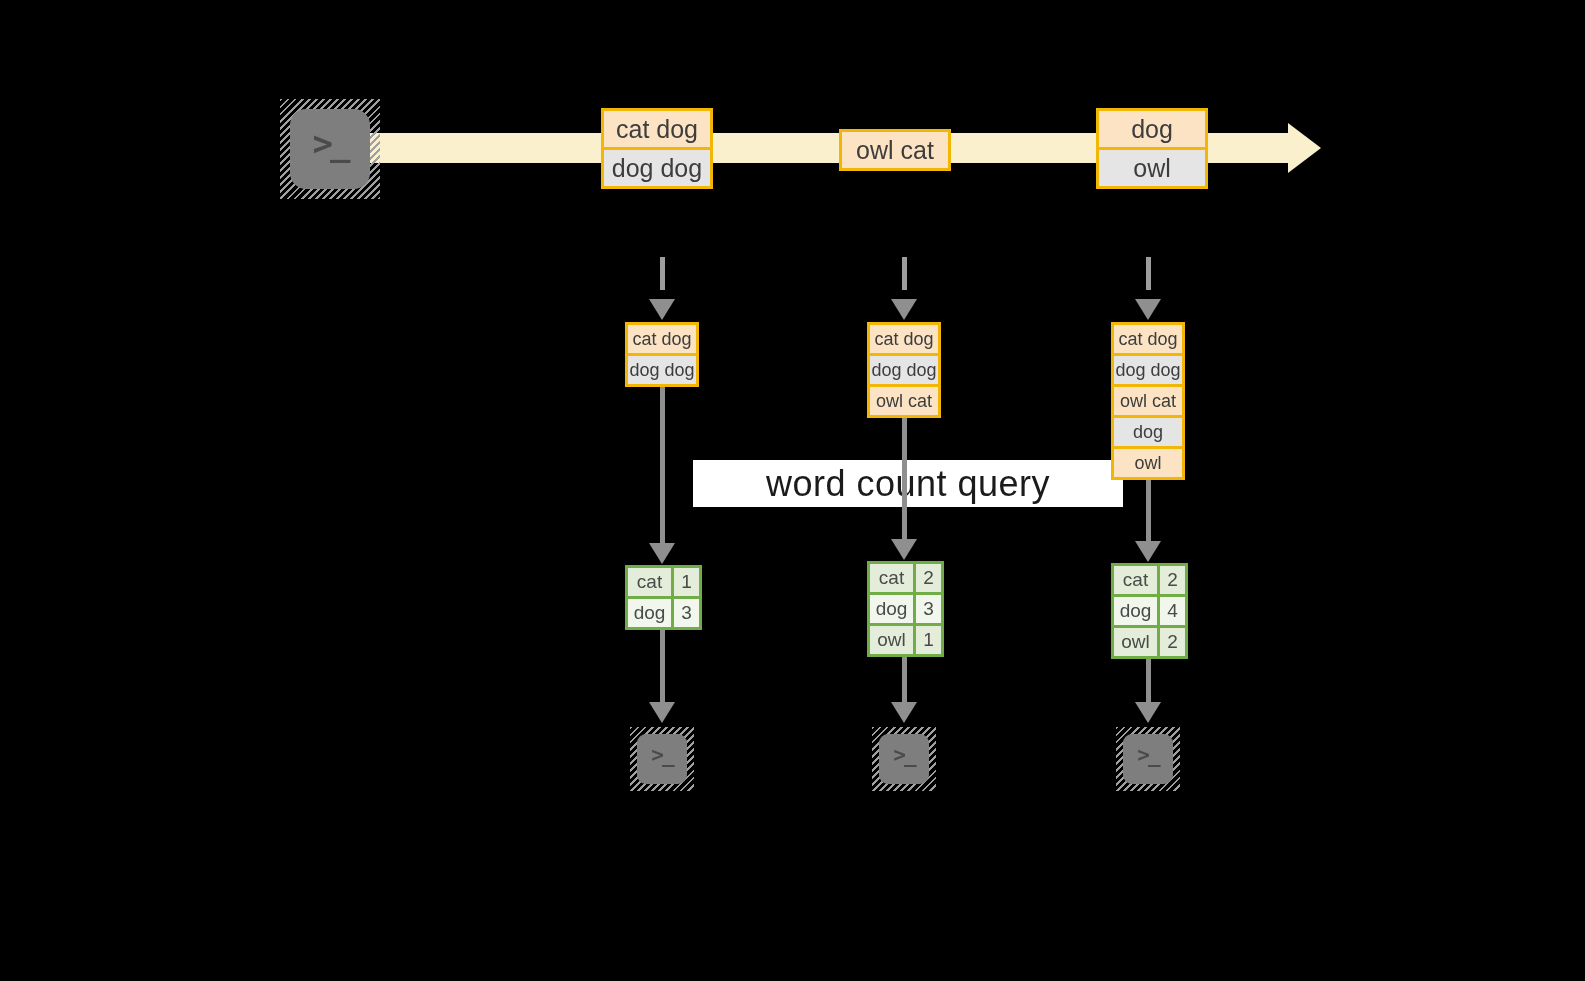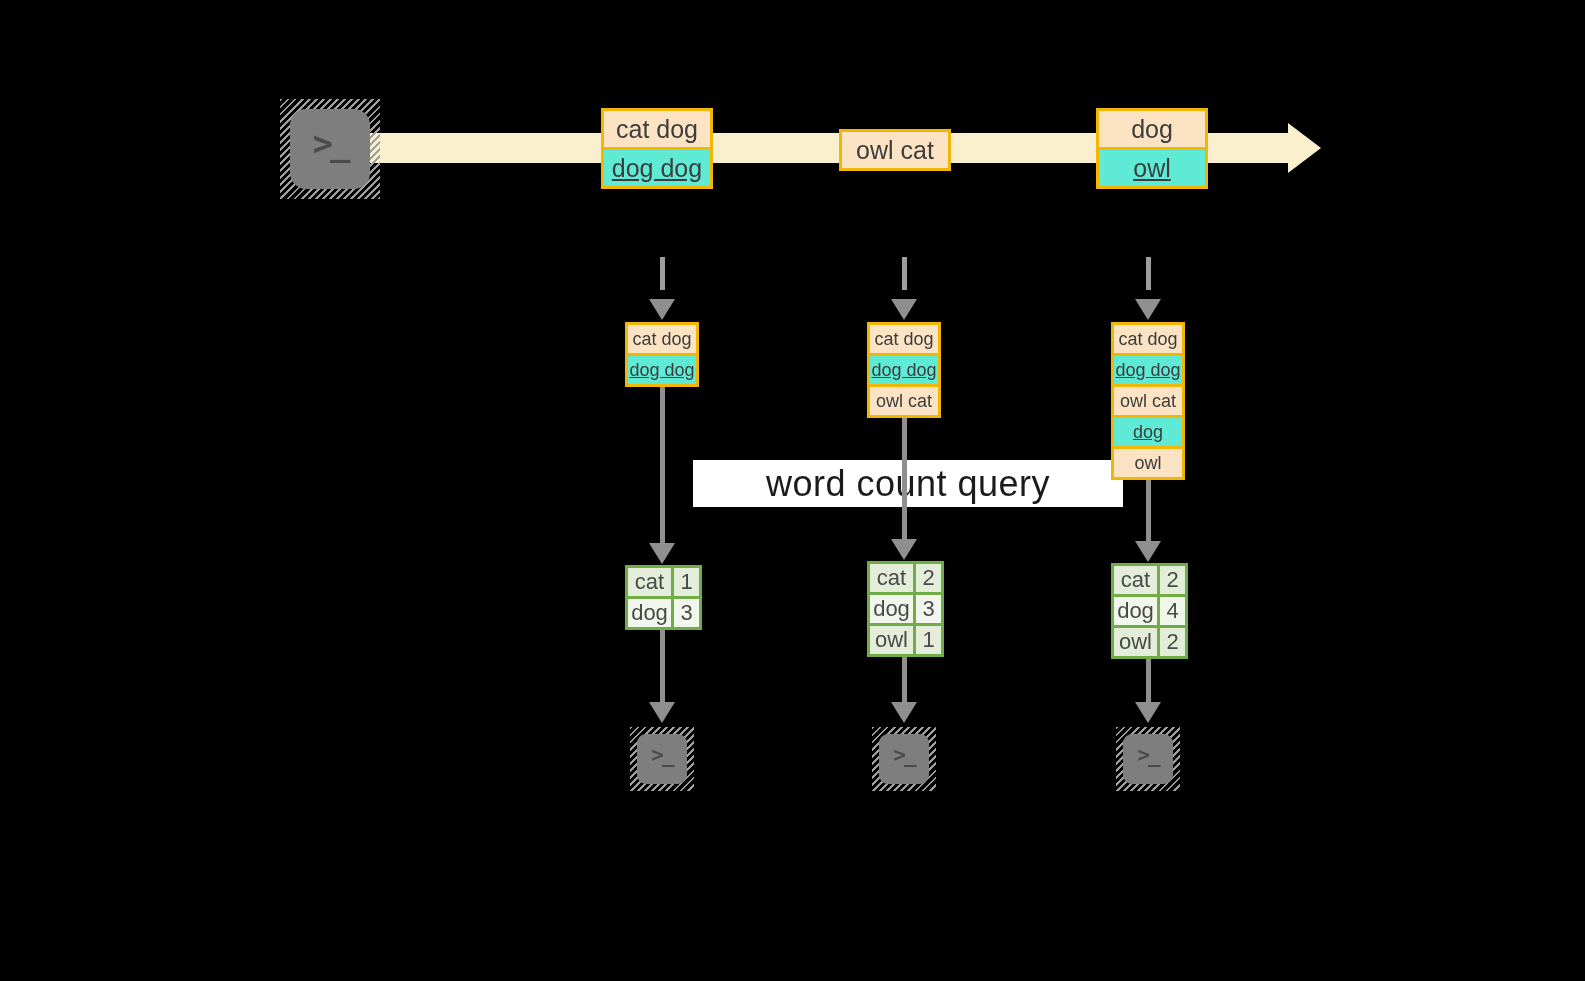--- a/index.html
+++ b/index.html
@@ -24,25 +24,25 @@
   
   .obox{position:absolute;box-sizing:border-box;border:3px solid #f2b705;z-index:3;}
   .obox .row{height:36px;display:flex;align-items:center;justify-content:center;
              font-size:25px;color:#3d3d3d;}
   .obox .row + .row{border-top:3px solid #f2b705;}
   .stack{position:absolute;box-sizing:border-box;border:3px solid #f2b705;width:74px;z-index:4;}
   .stack .row{height:28px;display:flex;align-items:center;justify-content:center;
               font-size:18px;color:#3d3d3d;}
   .stack .row + .row{border-top:3px solid #f2b705;}
   .fill-a{background:#fbe3c4;}
-  .fill-b{background:#5eead4;text-decoration:underline;}
+  .fill-b{background:#e5e5e5;}
 
   
   .gtable{position:absolute;box-sizing:border-box;border:3px solid #70ad47;width:77px;z-index:4;}
-  .gtable .grow{height:28px;display:flex;font-size:22px;color:#4a4a4a;}
+  .gtable .grow{height:28px;display:flex;font-size:19px;color:#4a4a4a;}
   .gtable .grow + .grow{border-top:3px solid #70ad47;}
   .gtable .word{width:43px;display:flex;align-items:center;justify-content:center;
                 border-right:3px solid #70ad47;}
   .gtable .cnt{flex:1;display:flex;align-items:center;justify-content:center;}
   .gfill-a{background:#e3edd9;}
   .gfill-b{background:#f2f7ed;}
 
   
   .dash{position:absolute;width:5px;height:33px;top:257px;background:#9d9d9d;z-index:3;}
   .vline{position:absolute;width:5px;background:#8f8f8f;z-index:3;}

